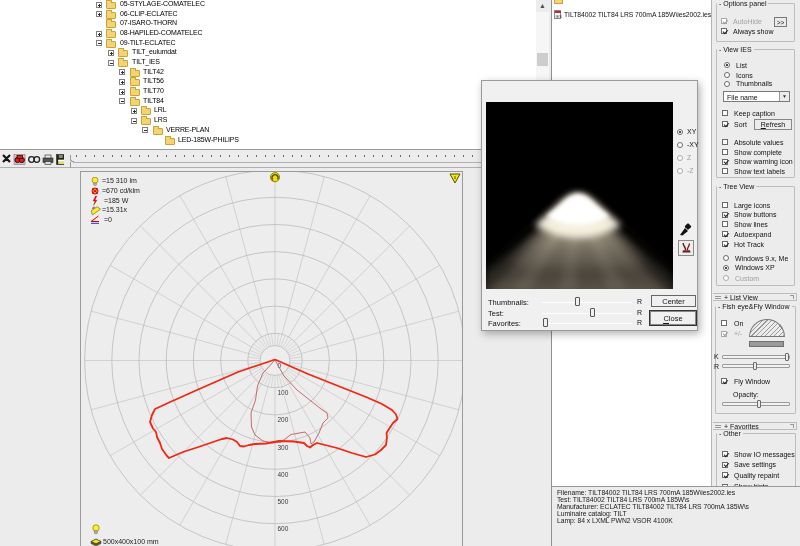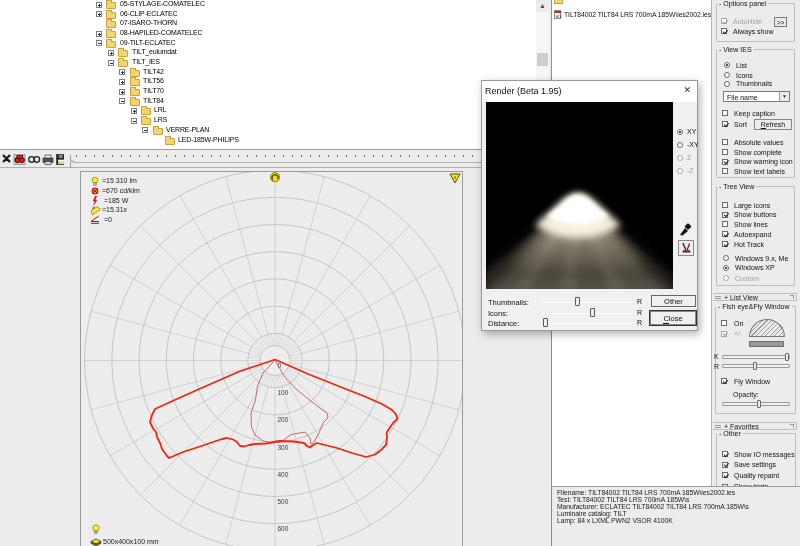--- a/index.html
+++ b/index.html
@@ -430,24 +430,20 @@
 
 <div id="info" class="abs">
   <div style="top:1.5px">Filename: TILT84002 TILT84 LRS 700mA 185W\ies2002.ies</div>
   <div style="top:8.7px">Test: TILT84002 TILT84 LRS 700mA 185W\s</div>
   <div style="top:15.9px">Manufacturer: ECLATEC TILT84002 TILT84 LRS 700mA 185W\s</div>
   <div style="top:23.1px">Luminaire catalog: TILT</div>
   <div style="top:30.3px">Lamp: 84 x LXML PWN2 VSOR 4100K</div>
 </div>
 
 <div id="dlg" class="abs">
-  <div id="dlgtitle">
-      <span>Render (Beta 1.95)</span>
-      <div id="dlgx">✕</div>
-    </div>
   <div id="render">
     <svg width="187" height="187" viewBox="1 0 187 187">
       <defs>
         <filter id="b1" x="-50%" y="-50%" width="200%" height="200%">
             <feGaussianBlur stdDeviation="9"></feGaussianBlur>
           </filter>
         <filter id="b2" x="-50%" y="-50%" width="200%" height="200%">
             <feGaussianBlur stdDeviation="6"></feGaussianBlur>
           </filter>
         <filter id="b3" x="-50%" y="-50%" width="200%" height="200%">
@@ -498,24 +494,24 @@
   <svg class="abs" style="left:199px;top:161px" width="11" height="12" viewBox="0 0 11 12">
     <path d="M2.2,1 C2.2,5 4.6,4.5 4.6,8" stroke="#6e1e1e" stroke-width="1.5" fill="none"></path>
     <path d="M8.4,1.5 C8.4,5 6.4,4.5 6.4,8" stroke="#6e1e1e" stroke-width="1.3" fill="none"></path>
     <path d="M2,8.2 L9,8.2 L9.6,10.6 L1.4,10.6 Z" fill="#6e1e1e"></path>
   </svg>
 
   <div class="dlbl" style="top:217px">Thumbnails:</div>
   <div class="dtrack" style="top:221px"></div>
   <div class="dthumb" style="left:93px;top:216px"></div>
   <div class="rlab" style="left:155px;top:217px">R</div>
-  <div class="dlbl" style="top:227.5px">Icons:</div>
+  <div class="dlbl" style="top:227.5px">Test:</div>
   <div class="dtrack" style="top:231.5px"></div>
   <div class="dthumb" style="left:108px;top:226.5px"></div>
   <div class="rlab" style="left:155px;top:227.5px">R</div>
-  <div class="dlbl" style="top:238px">Distance:</div>
+  <div class="dlbl" style="top:238px">Favorites:</div>
   <div class="dtrack" style="top:242px"></div>
   <div class="dthumb" style="left:61px;top:237px"></div>
   <div class="rlab" style="left:155px;top:238px">R</div>
 
-  <div class="dbtn" style="left:169px;top:214px;width:45px;height:12px;line-height:11px;">Other</div>
+  <div class="dbtn" style="left:169px;top:214px;width:45px;height:12px;line-height:11px;">Center</div>
   <div class="dbtn" style="left:167px;top:229px;width:48px;height:16px;line-height:15px;border:1px solid #333;box-shadow:inset 0 0 0 1px #888;"><u style="text-decoration:none;border-bottom:1px solid #111;">C</u>lose</div>
 </div>
 
 </body></html>

